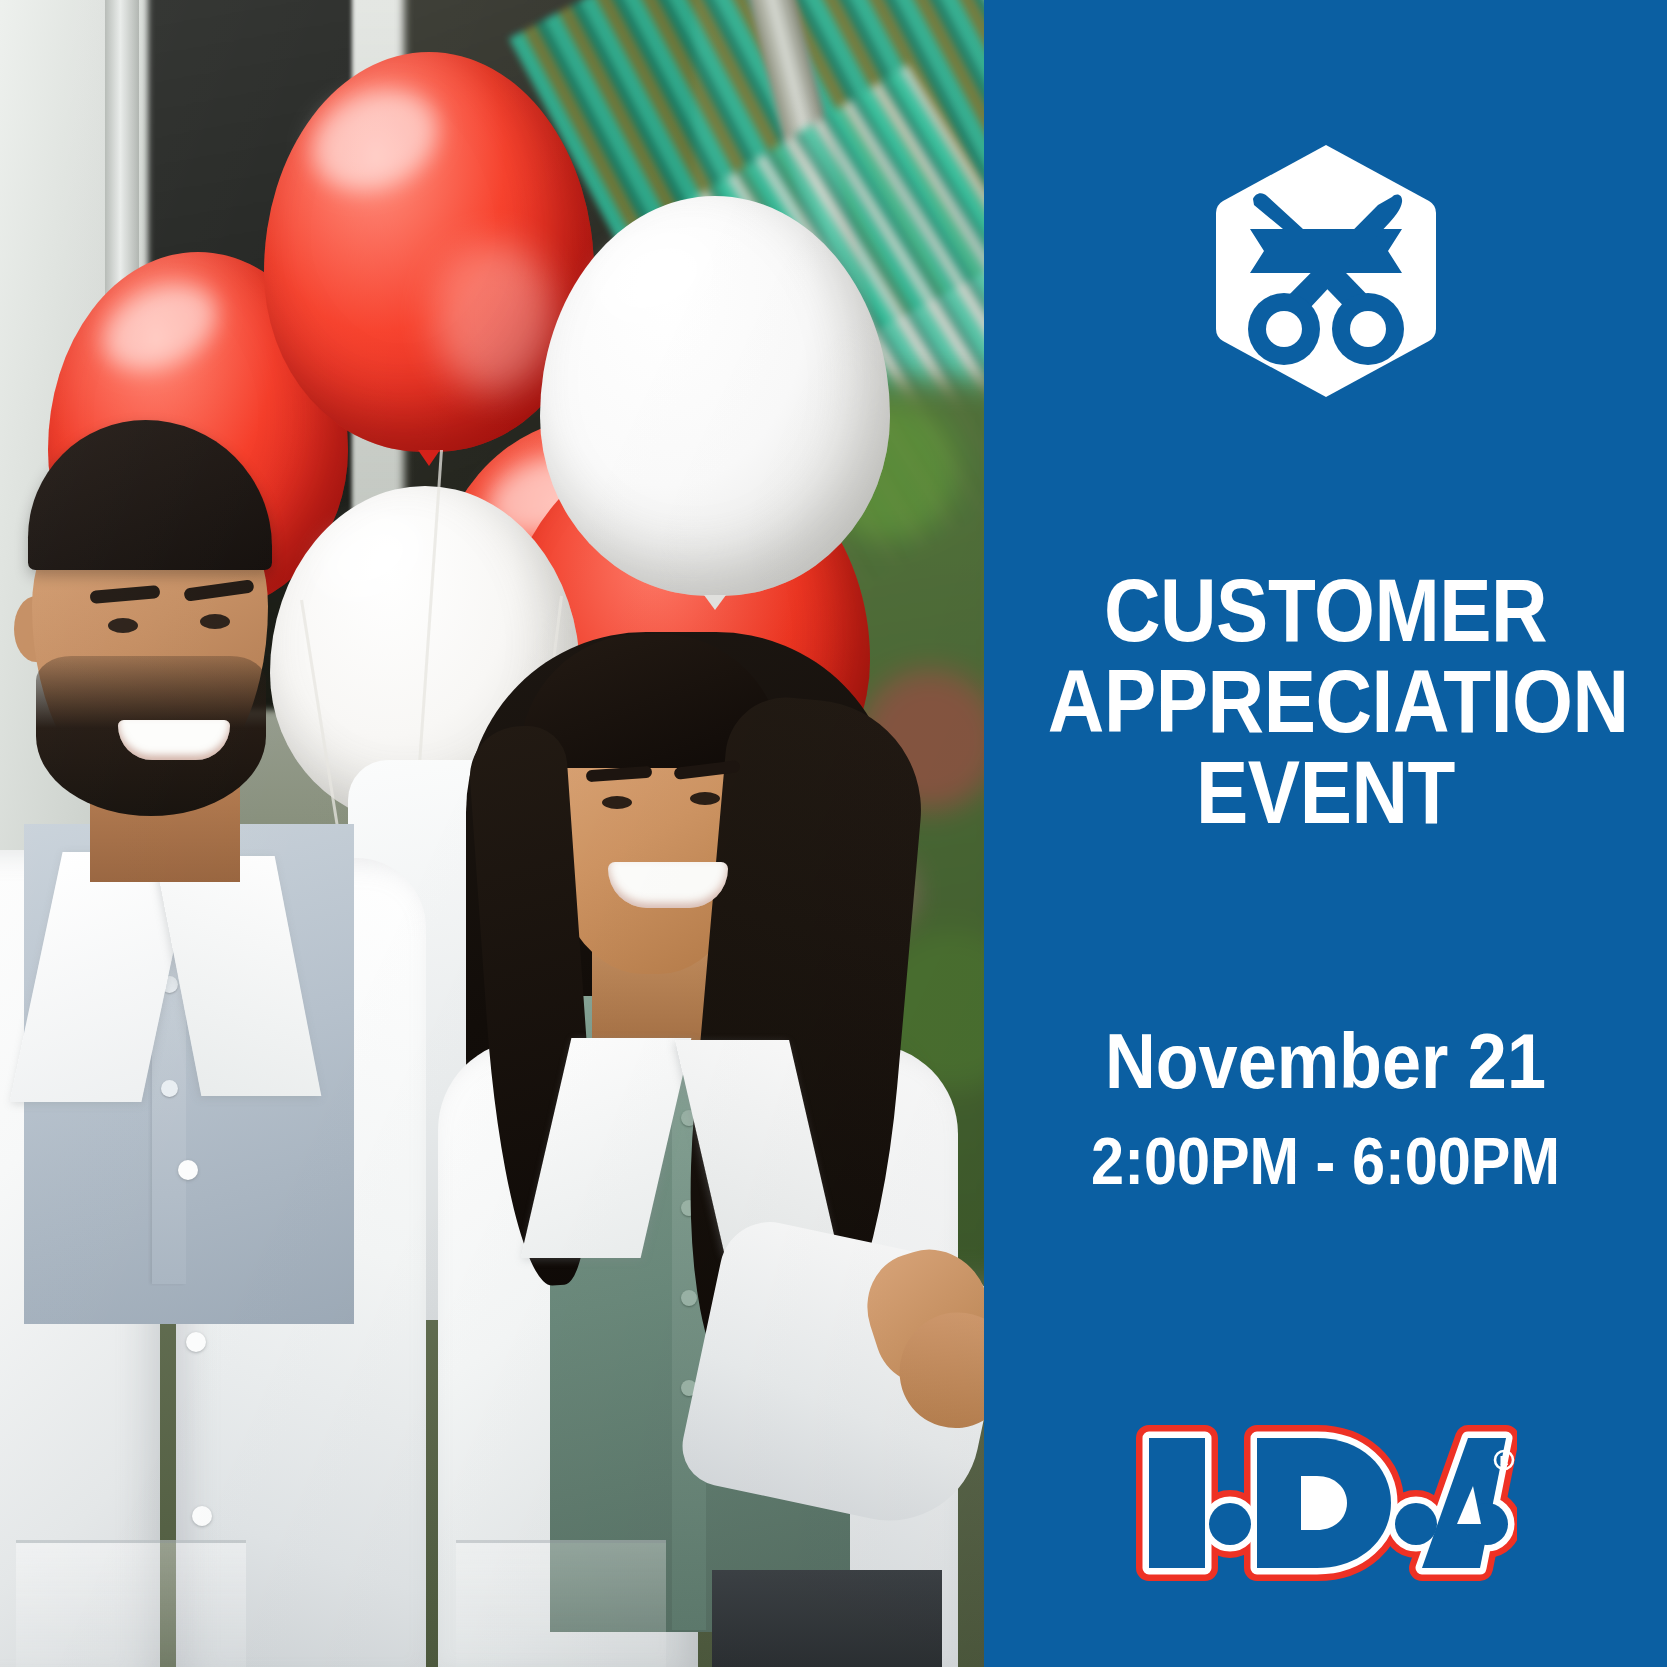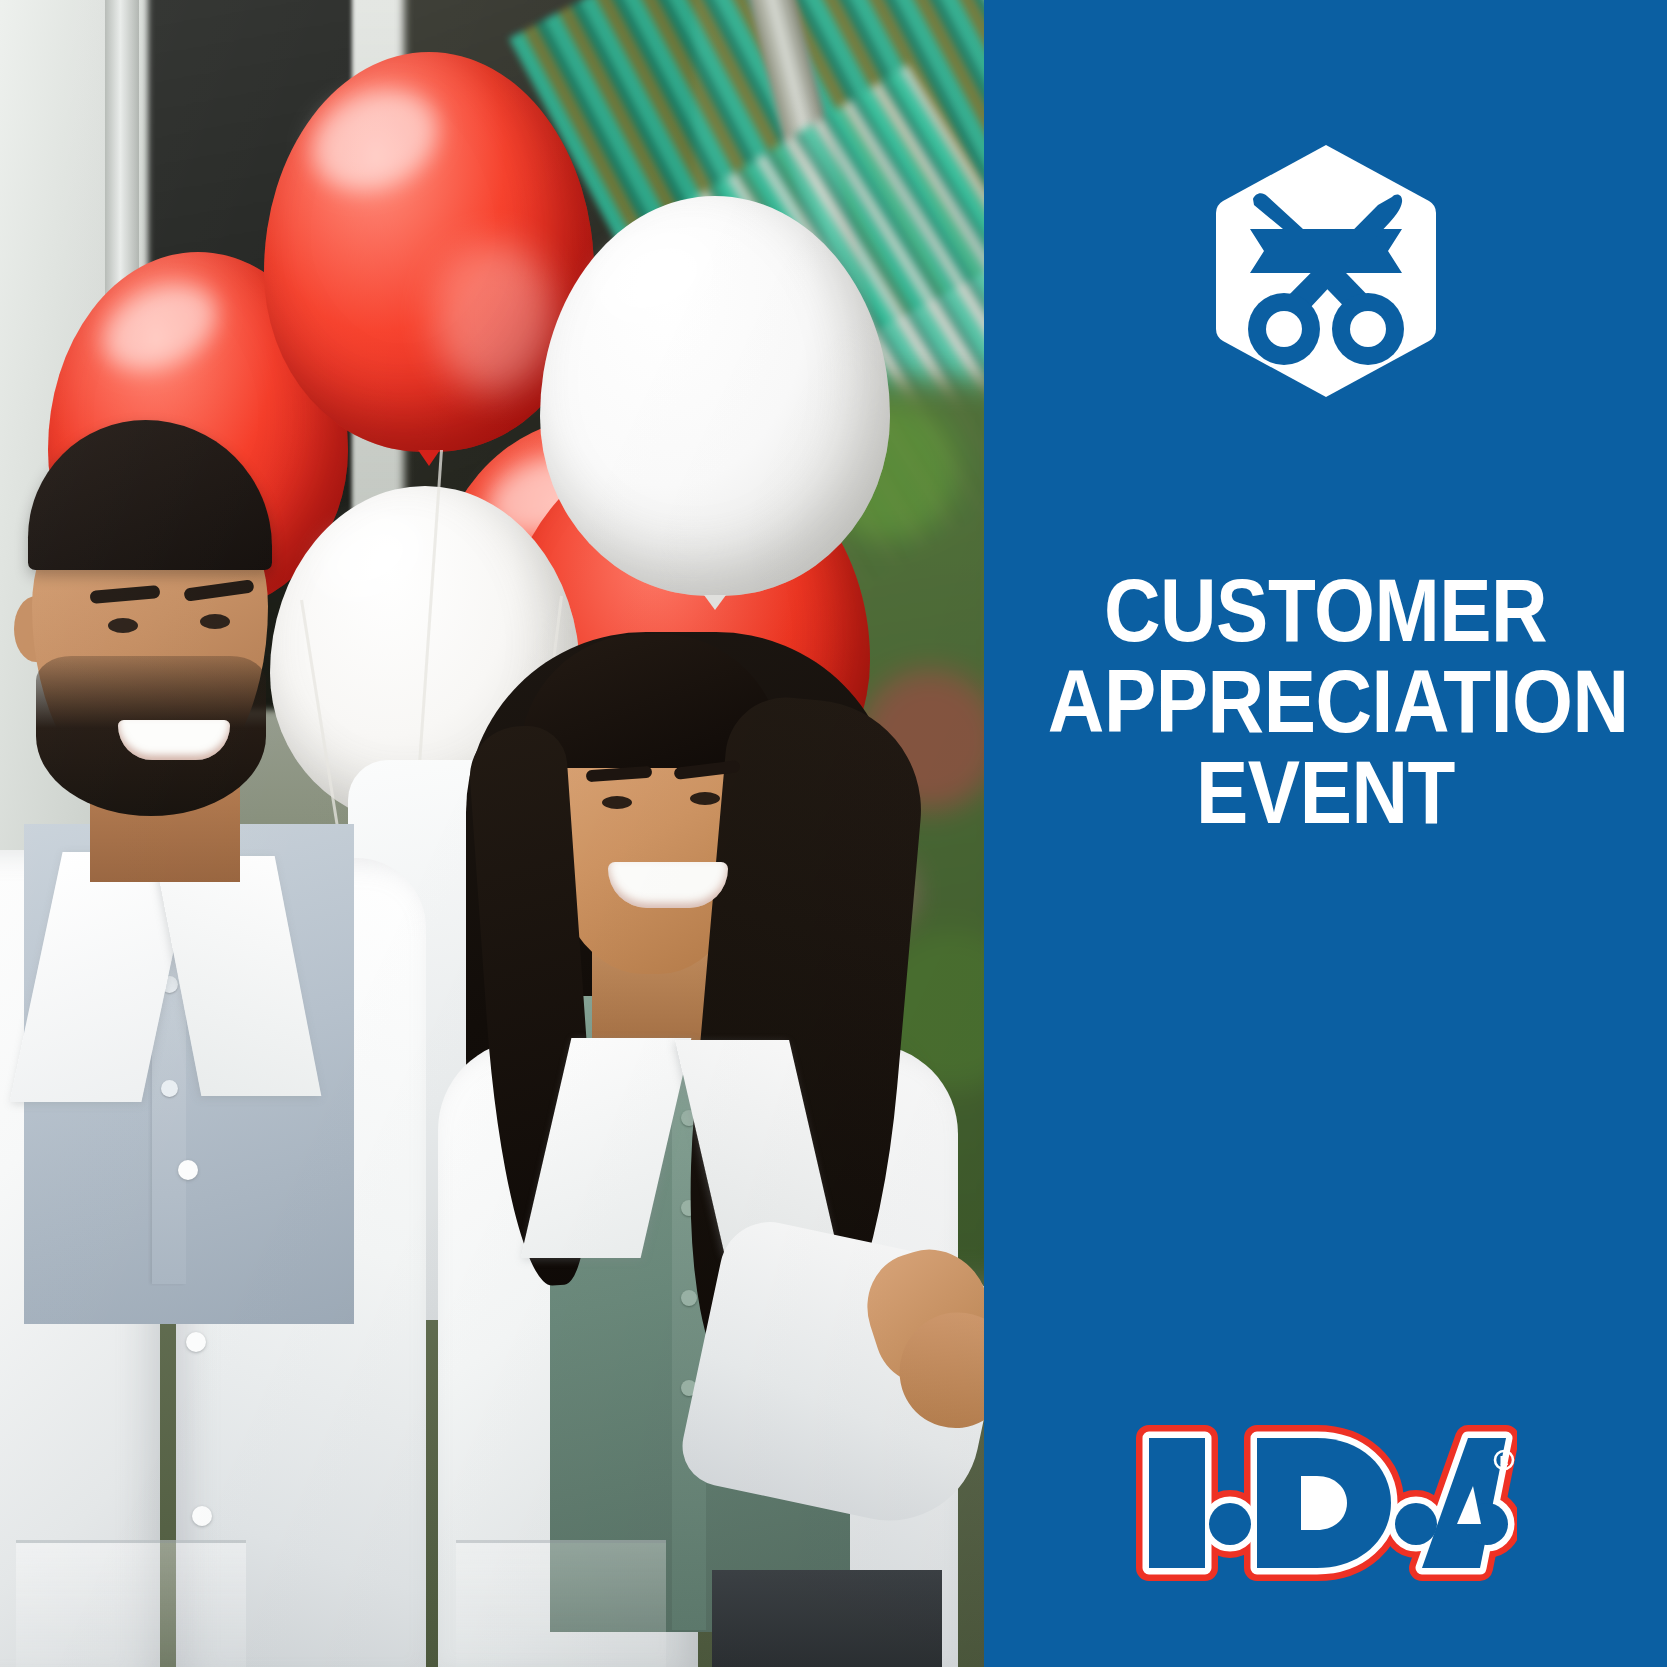--- a/index.html
+++ b/index.html
@@ -576,20 +576,24 @@
         <circle cx="158" cy="186" r="18" fill="#FFFFFF"></circle>
       </svg>
     </div>
 
     <div class="headline">
       <span>CUSTOMER</span>
       <span>APPRECIATION</span>
       <span>EVENT</span>
     </div>
 
+    <div class="datetime">
+      <div class="date-line">November 21</div>
+      <div class="time-line">2:00PM - 6:00PM</div>
+    </div>
 
     <div class="logo-wrap">
       <svg class="ida-logo" width="382" height="166" viewBox="0 0 382 166">
         <defs>
 
           <g id="idaShapes">
 
             <path d="M14 18 L70 18 L70 148 L14 148 Z"></path>
 
             <circle cx="95" cy="104" r="21"></circle>

